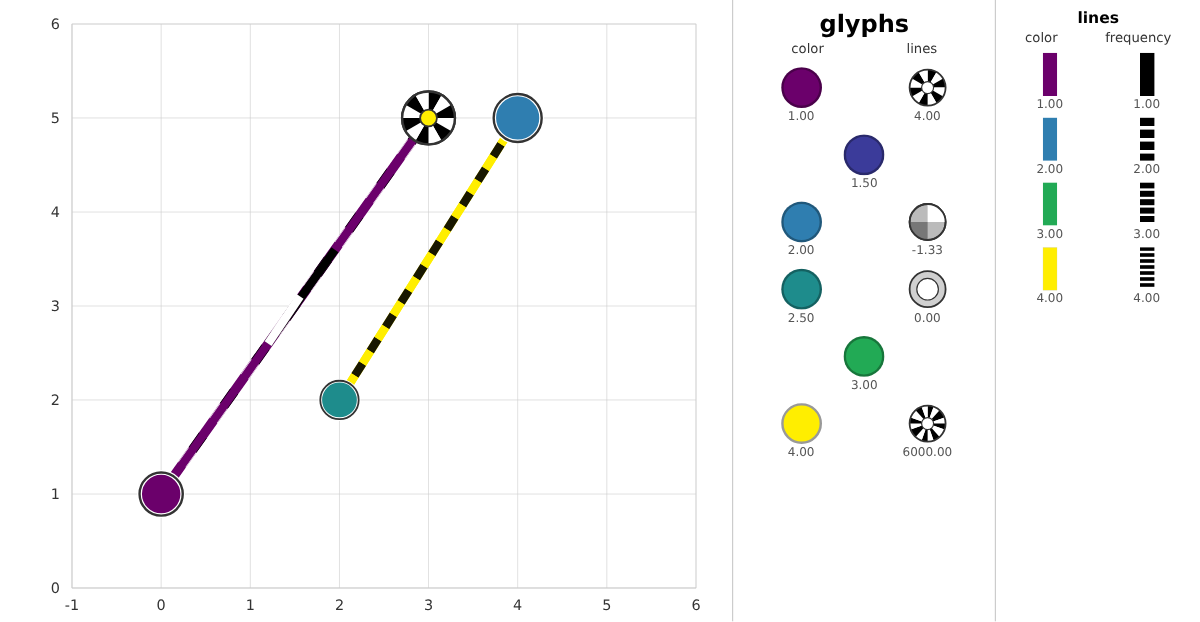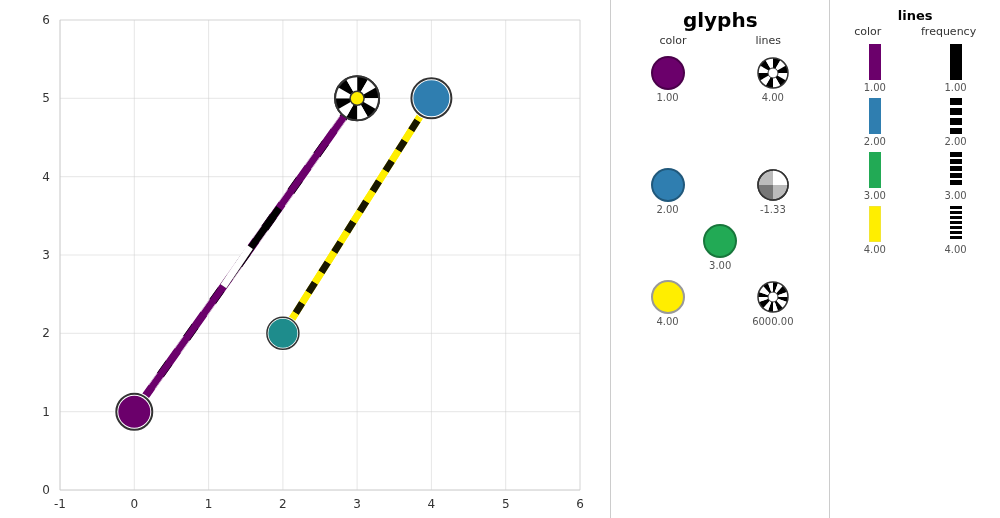--- a/index.html
+++ b/index.html
@@ -282,39 +282,57 @@
           <path d="M0,0 L-13,-7.5 A15,15 0 0,1 -7.5,-13 Z" fill="black"></path>
           <path d="M0,0 L-7.5,-13 A15,15 0 0,1 0,-15 Z" fill="white"></path>
           <circle r="15" fill="none" stroke="#333" stroke-width="1.5"></circle>
           <circle r="5" fill="white" stroke="#333" stroke-width="1"></circle>
         </svg>
         <span class="glyph-label">4.00</span>
       </div>
     </div>
 
     <div class="glyph-row">
+      <div class="glyph-color-cell">
+        <div class="color-circle" style="background:#3B3B9A;"></div>
+        <span class="glyph-label">1.50</span>
+      </div>
     </div>
 
     <div class="glyph-row">
       <div class="glyph-color-cell">
         <div class="color-circle" style="background:#2F7EB0;"></div>
         <span class="glyph-label">2.00</span>
       </div>
       <div class="glyph-shape-cell">
         <svg class="shape-glyph" viewBox="-17 -17 34 34">
 
           <circle r="15" fill="#bbb" stroke="#333" stroke-width="1.5"></circle>
           <path d="M0,0 L0,-15 A15,15 0 0,1 15,0 Z" fill="white"></path>
           <path d="M0,0 L0,15 A15,15 0 0,1 -15,0 Z" fill="#777"></path>
           <circle r="15" fill="none" stroke="#333" stroke-width="1.5"></circle>
         </svg>
         <span class="glyph-label">-1.33</span>
       </div>
     </div>
 
+    <div class="glyph-row">
+      <div class="glyph-color-cell">
+        <div class="color-circle" style="background:#1E8C8C;"></div>
+        <span class="glyph-label">2.50</span>
+      </div>
+      <div class="glyph-shape-cell">
+        <svg class="shape-glyph" viewBox="-17 -17 34 34">
+
+          <circle r="15" fill="#d0d0d0" stroke="#333" stroke-width="1.5"></circle>
+          <circle r="9" fill="white" stroke="#333" stroke-width="1"></circle>
+        </svg>
+        <span class="glyph-label">0.00</span>
+      </div>
+    </div>
 
     <div class="glyph-row">
       <div class="glyph-color-cell">
         <div class="color-circle" style="background:#22AA55;"></div>
         <span class="glyph-label">3.00</span>
       </div>
     </div>
 
 
     <div class="glyph-row">

